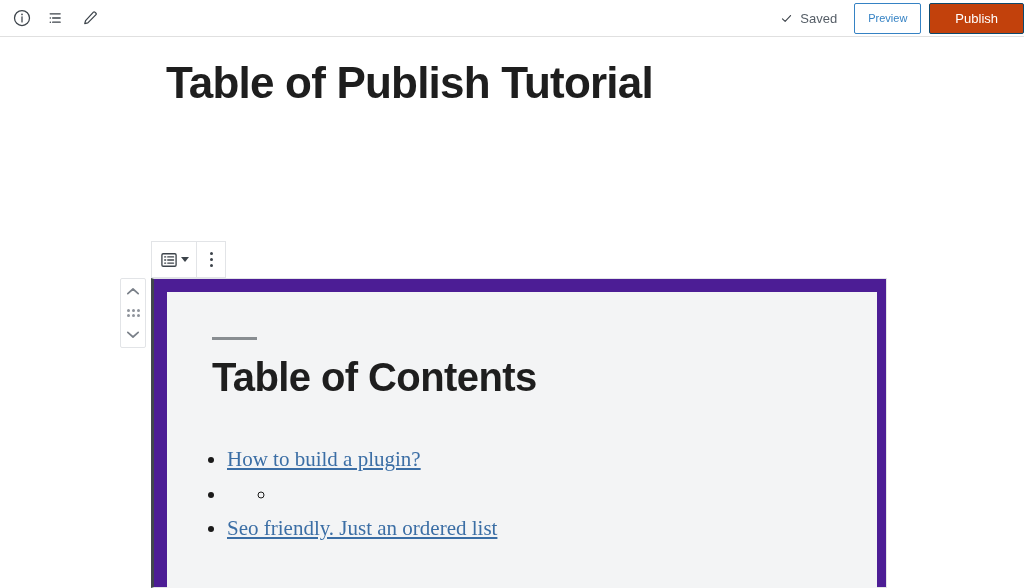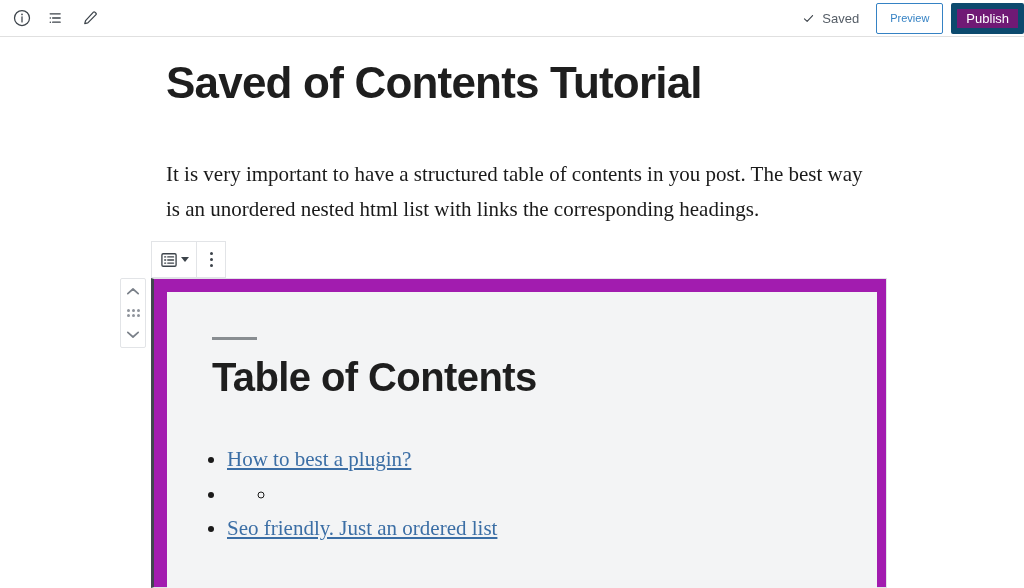--- a/index.html
+++ b/index.html
@@ -76,24 +76,24 @@
     color: #3582c4;
     font-size: 11px;
     font-family: "Liberation Sans", sans-serif;
     cursor: pointer;
     display: flex;
     align-items: center;
     box-sizing: border-box;
   }
   .btn-publish {
     height: 31px;
-    padding: 0 9px;
+    padding: 0 25px;
     margin-left: 8px;
-    background: #701a75;
-    border: 6px solid #0c4a6e;
+    background: #c2410c;
+    border: 1px solid #0c4a6e;
     border-radius: 2px;
     color: #ffffff;
     font-size: 13px;
     font-family: "Liberation Sans", sans-serif;
     cursor: pointer;
     display: flex;
     align-items: center;
     box-sizing: border-box;
     white-space: nowrap;
   }
@@ -142,21 +142,21 @@
   }
   .block-outline {
     position: absolute;
     left: 0;
     top: 37px;
     width: 736px;
     height: 310px;
     border: 1px solid #e2e4e7;
     border-left: 3px solid #40464d;
     box-sizing: border-box;
-    background: #a21caf;
+    background: #4c1d95;
   }
   .toc-panel {
     position: absolute;
     left: 13px;
     top: 13px;
     right: 9px;
     bottom: -20px;
     background: #f3f4f5;
   }
   .toc-rule {
@@ -343,34 +343,33 @@
       <span>Saved</span>
     </div>
 
     <button class="btn-preview">Preview</button>
     <button class="btn-publish">Publish</button>
   </div>
 </div>
 
 <div class="post-canvas">
 
-  <h1 class="post-title">Saved of Contents Tutorial</h1>
-
-  <p class="post-paragraph">It is very important to have a structured table of contents in you post. The best way is an unordered nested html list with links the corresponding headings.</p>
+  <h1 class="post-title">Table of Publish Tutorial</h1>
+
 
   <div class="block-wrapper">
 
     <div class="block-outline">
       <div class="toc-panel">
         <div class="toc-rule"></div>
         <h2 class="toc-heading">Table of Contents</h2>
 
         <ul class="toc-list">
           <li>
-            <a href="#">How to best a plugin?</a>
+            <a href="#">How to build a plugin?</a>
           </li>
           <li>
             <ul>
               <li>
               </li>
             </ul>
           </li>
           <li>
             <a href="#">Seo friendly. Just an ordered list</a>
           </li>

